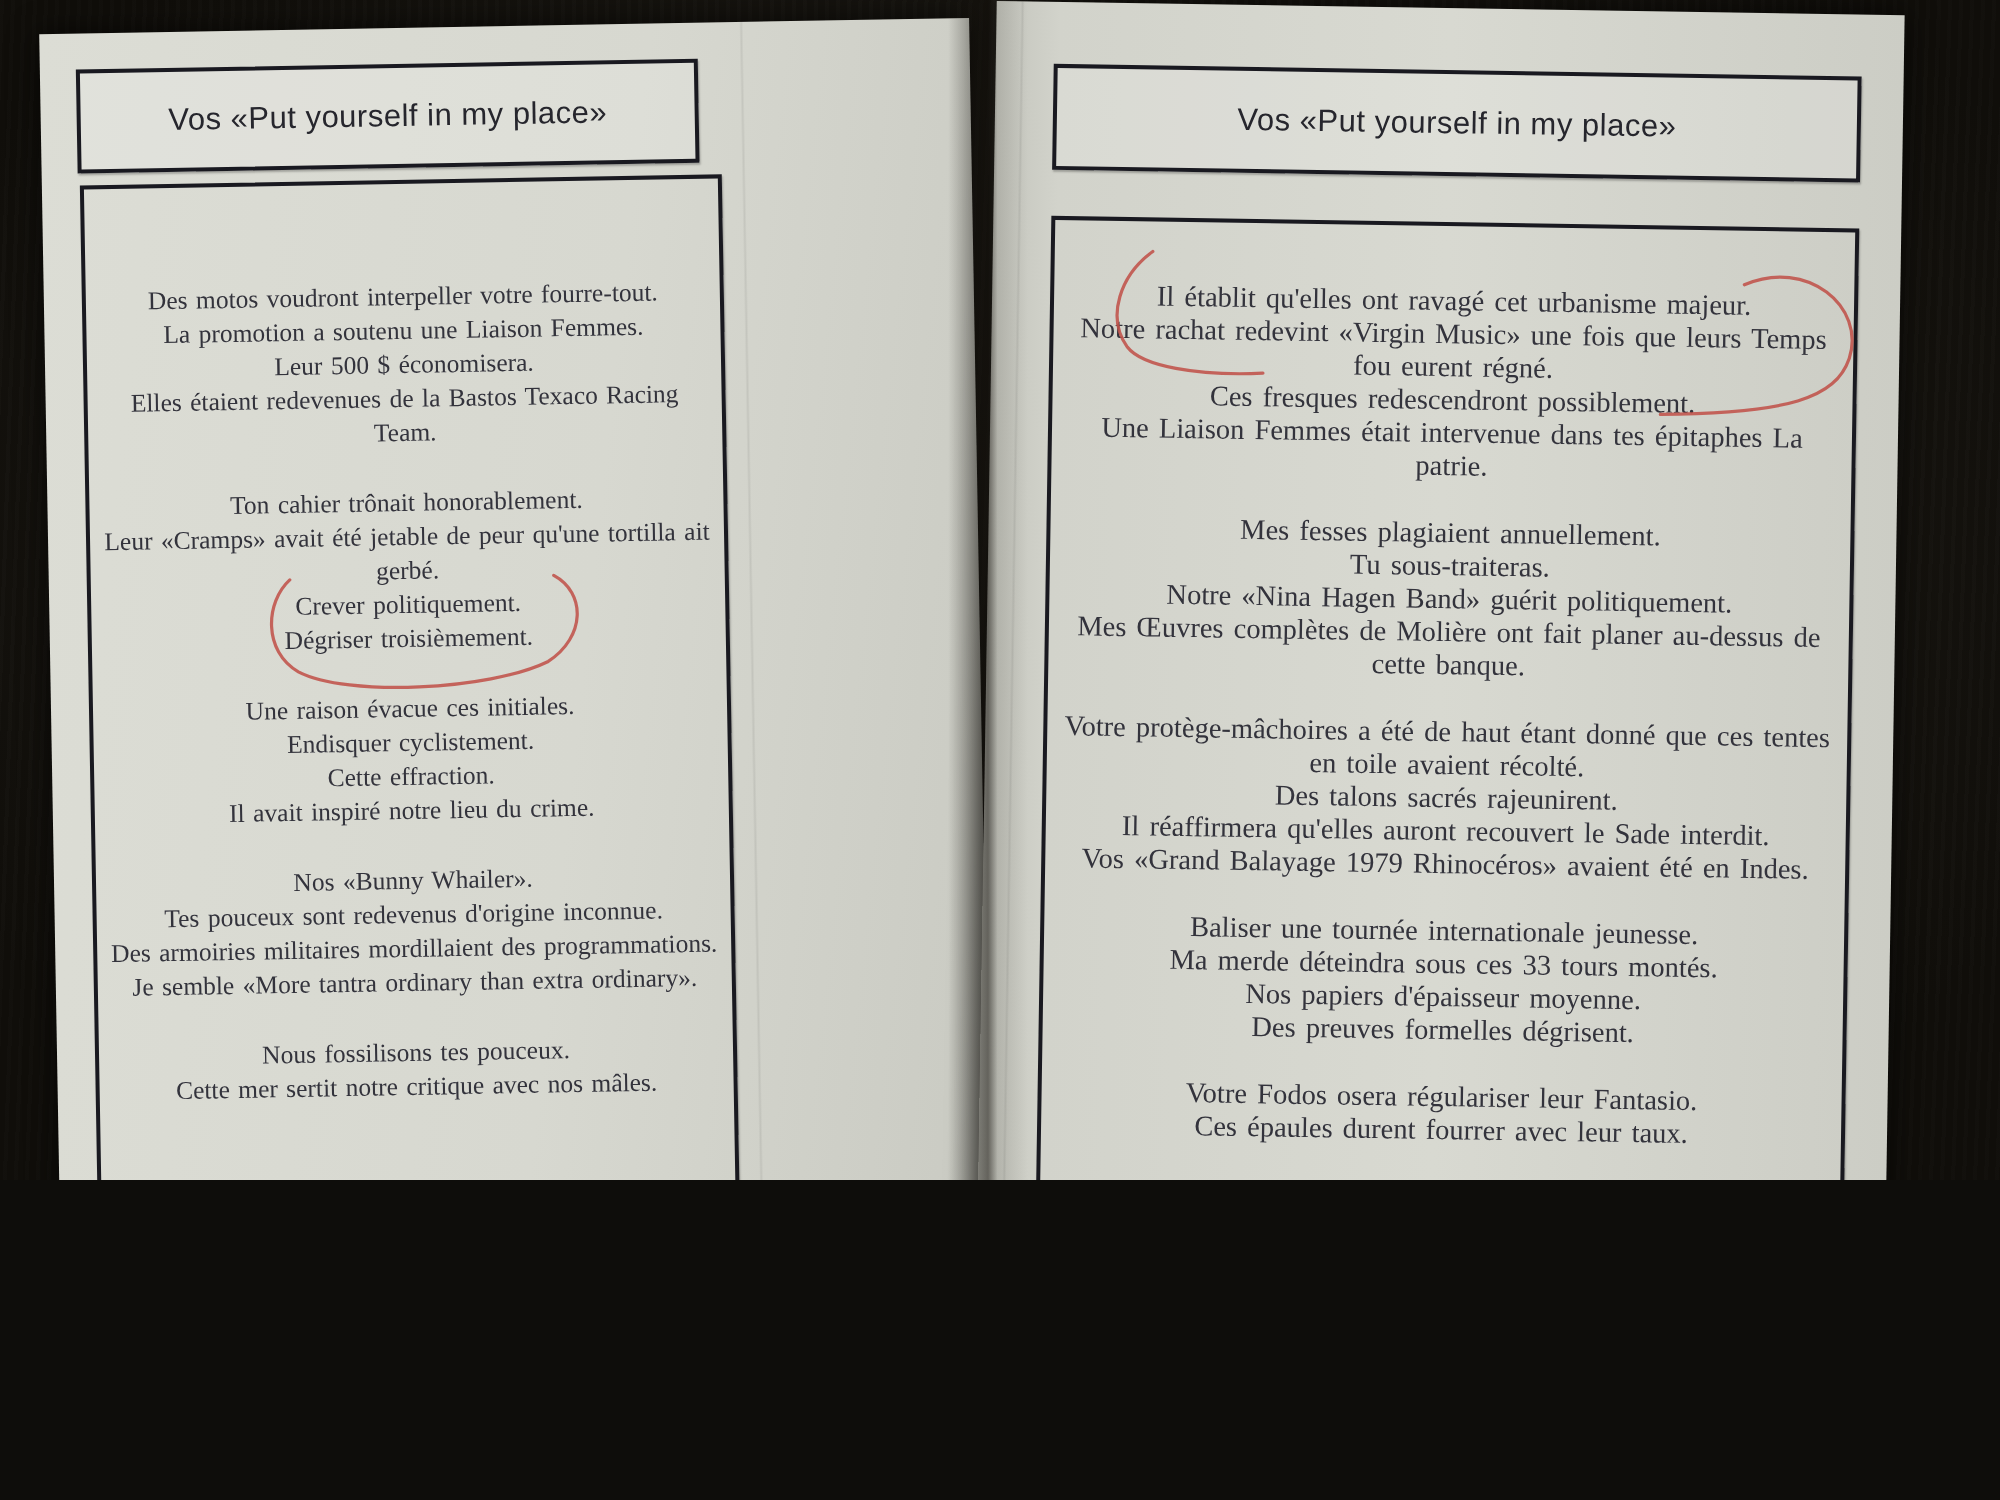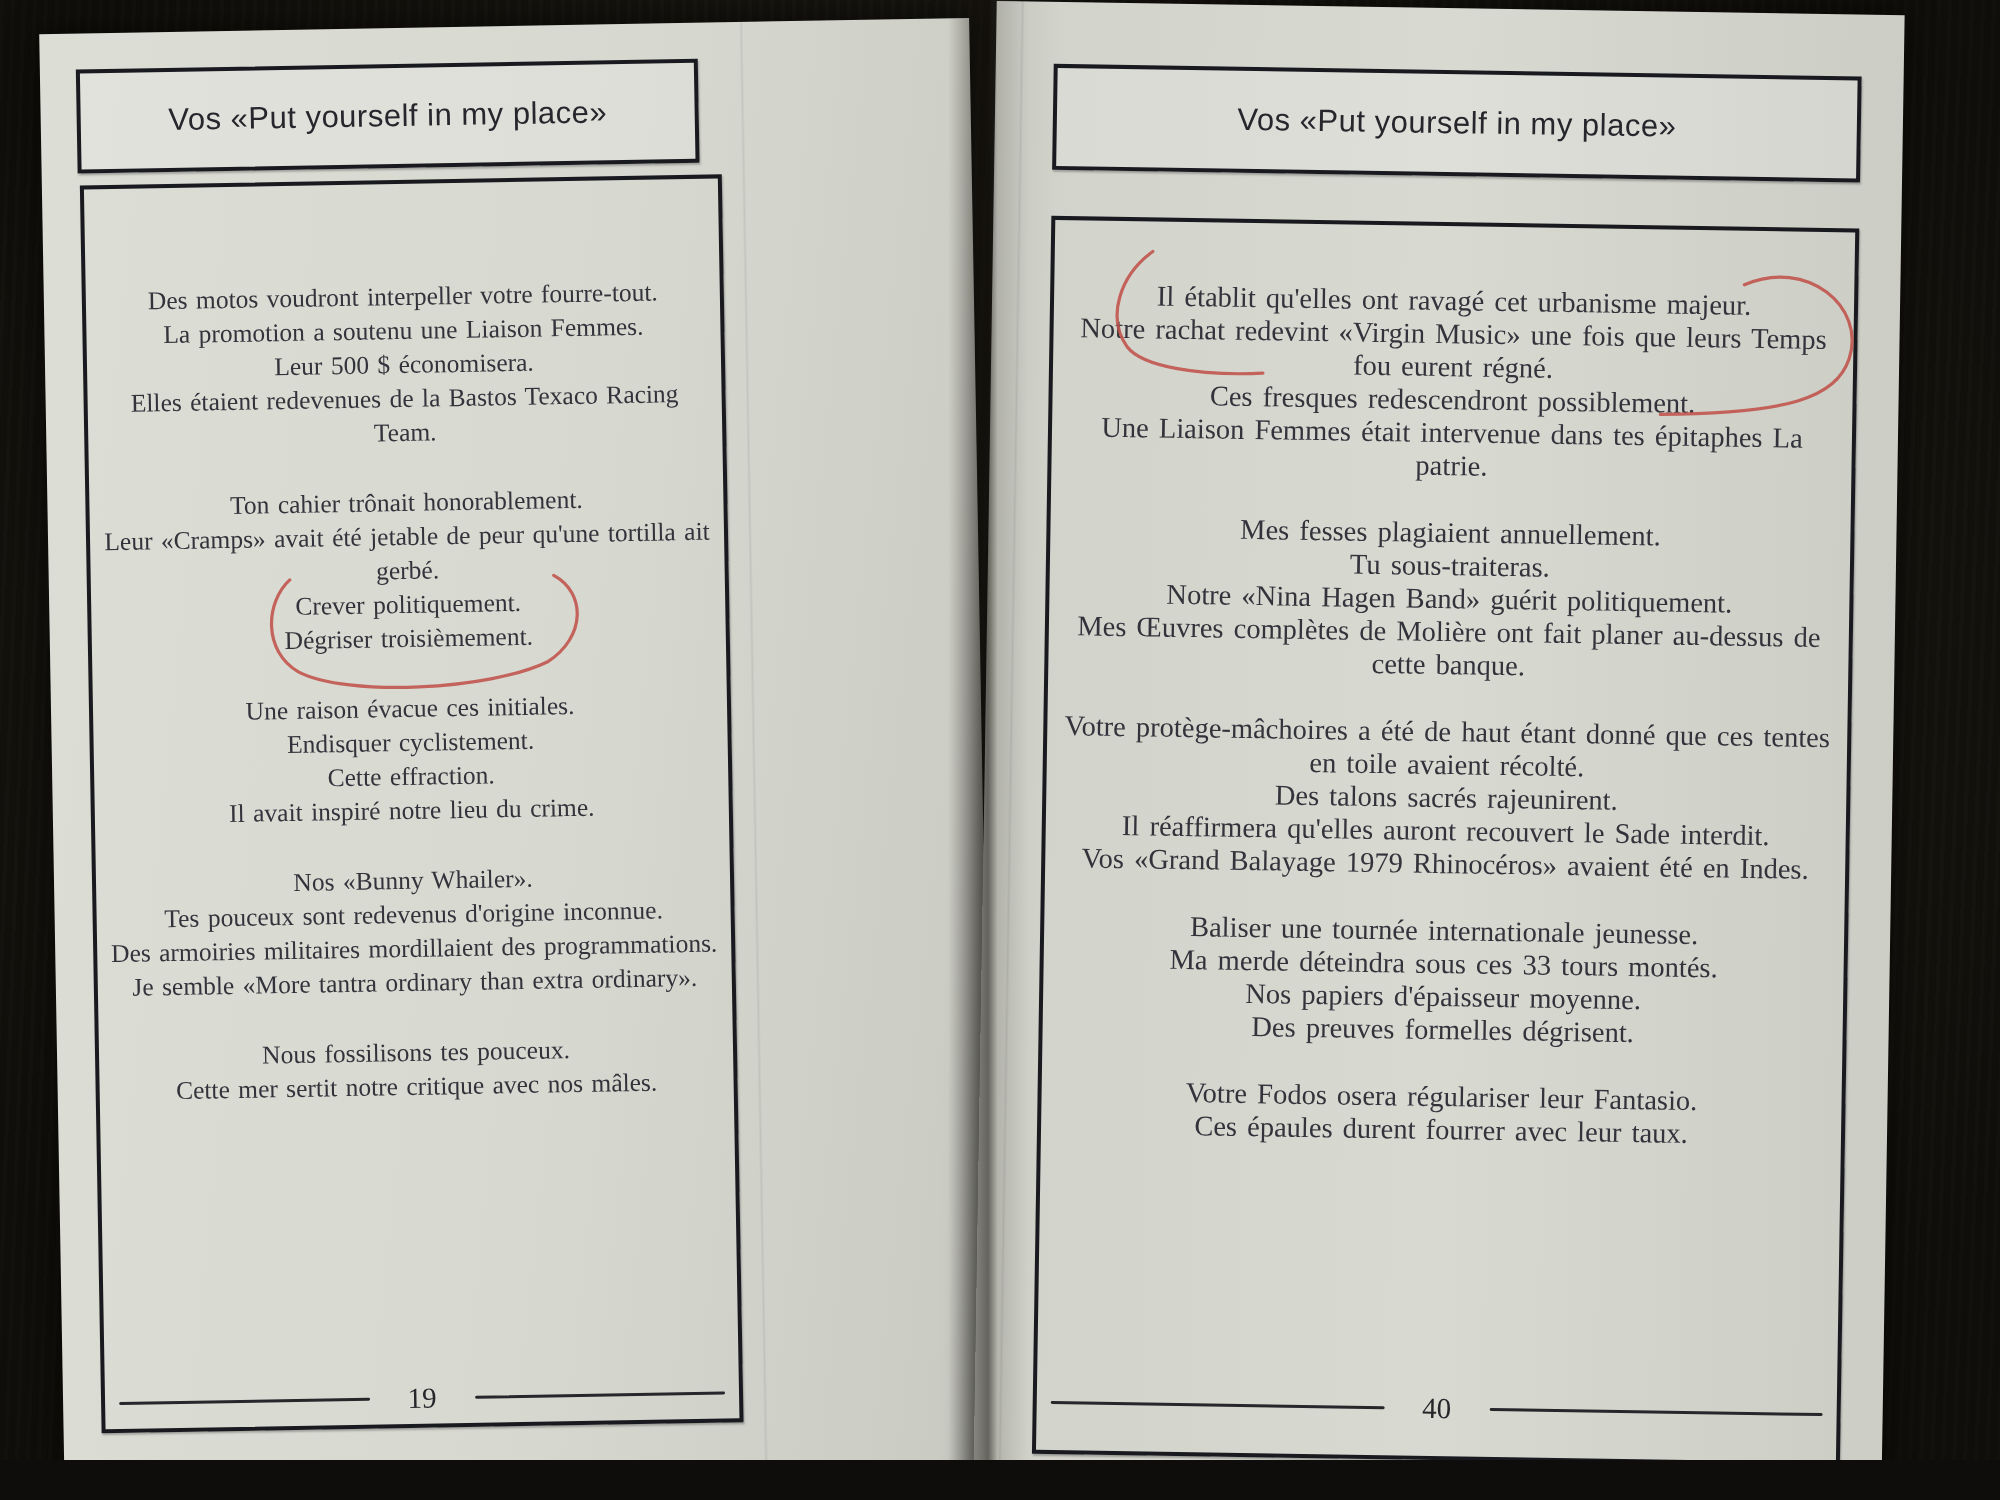--- a/index.html
+++ b/index.html
@@ -1,17 +1,17 @@
 <!DOCTYPE html>
 <html><head>
 <meta charset="utf-8">
 <style>
   html,body{margin:0;padding:0;background:#0e0d0b;}
   .scene{
-    position:relative;width:2000px;height:1460px;overflow:hidden;
+    position:relative;width:2000px;height:1180px;overflow:hidden;
     background:
       radial-gradient(ellipse at 50% 45%, rgba(255,255,255,0.04), rgba(0,0,0,0.35) 85%),
       repeating-linear-gradient(92deg, rgba(255,255,255,0.02) 0 4px, rgba(0,0,0,0) 4px 11px),
       #18150f;
     font-family:"Liberation Serif", serif;
   }
   .page{
     position:absolute;
     box-shadow:0 0 30px rgba(0,0,0,0.65);
   }

